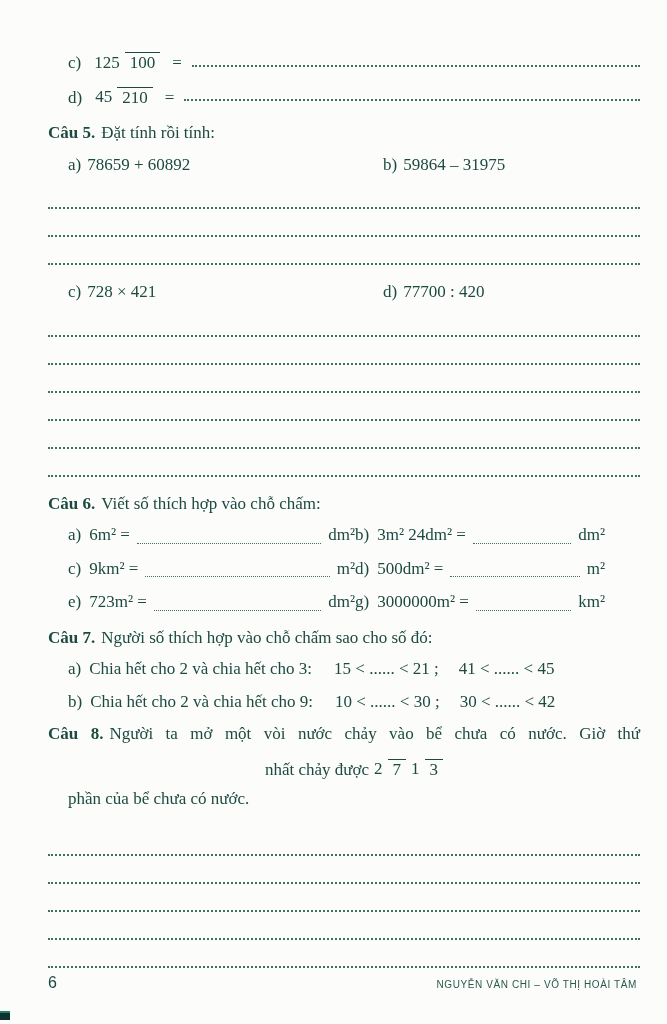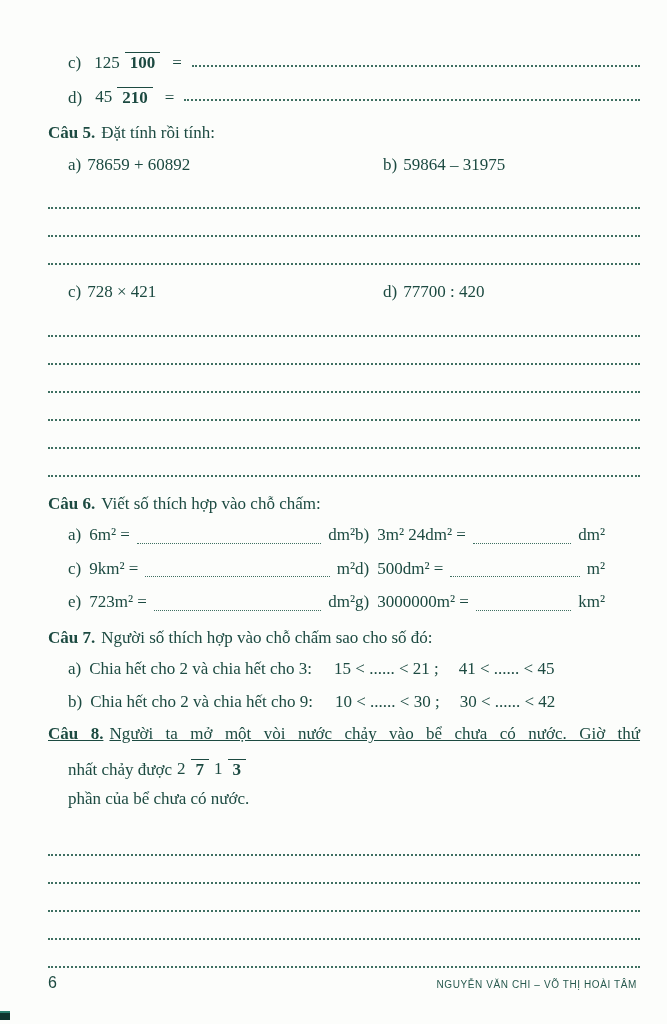--- a/index.html
+++ b/index.html
@@ -18,21 +18,21 @@
     color:var(--ink);
     overflow:hidden;
     margin:0 auto;
   }
   .content{padding:50px 27px 0 48px;font-size:17px;line-height:1.5;}
 
   
   .frac-row{display:flex;align-items:center;margin-left:20px;margin-bottom:9px;}
   .ilabel{margin-right:8px;}
   .vfrac{display:inline-flex;flex-direction:row;align-items:center;line-height:1.18;font-size:17px;}
-  .vfrac .den{border-top:1.6px solid var(--ink);font-weight:bold;}
+  .vfrac .den{border-top:1.6px solid var(--ink);}
   .vfrac .num,.vfrac .den{padding:0 5px;}
   .eq{margin:0 10px 0 12px;}
   .leader-fill{flex:1;height:1px;border-bottom:2px dotted var(--dots);transform:translateY(3px);}
 
   
   .q-head{margin-top:10px;margin-bottom:6px;}
   .q-title{font-weight:bold;margin-right:6px;}
 
   
   .two-col{display:flex;margin-left:20px;margin-bottom:4px;gap:28px;}
@@ -50,22 +50,22 @@
   .unit-cell-l{width:287px;display:flex;align-items:baseline;}
   .unit-cell-r{width:250px;display:flex;align-items:baseline;}
   .unit-leader{flex:1;min-width:40px;border-bottom:1.8px dotted var(--dots);height:1px;align-self:flex-end;transform:translateY(-4px);margin:0 7px;}
 
   
   .ineq-row{display:flex;margin-left:20px;margin-bottom:7px;white-space:nowrap;}
   .ineq1{margin-left:22px;}
   .ineq2{margin-left:20px;}
 
   
-  .p8-line1{text-align:justify;text-align-last:justify;margin-bottom:10px;text-decoration:underline;}
-  .p8-line2{display:flex;align-items:center;justify-content:flex-start;margin-left:20px;margin:4px 0 4px 20px;}
+  .p8-line1{text-align:justify;text-align-last:justify;margin-bottom:10px;}
+  .p8-line2{display:flex;align-items:center;justify-content:center;margin-left:20px;margin:4px 0 4px 20px;}
   .p8-line3{margin-left:20px;margin-bottom:16px;}
 
   
   .footer{
     position:absolute;left:48px;right:30px;bottom:32px;
     display:flex;justify-content:space-between;align-items:baseline;
   }
   .page-num{font-family:"Liberation Sans", sans-serif;font-size:16px;}
   .authors{font-family:"Liberation Sans", sans-serif;font-size:10px;letter-spacing:.6px;color:var(--ink-soft);}
 

